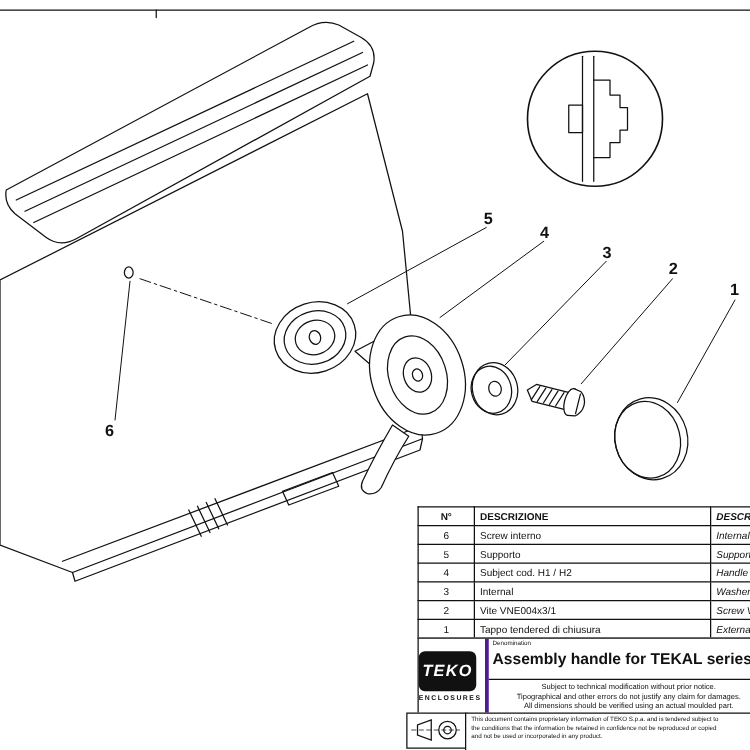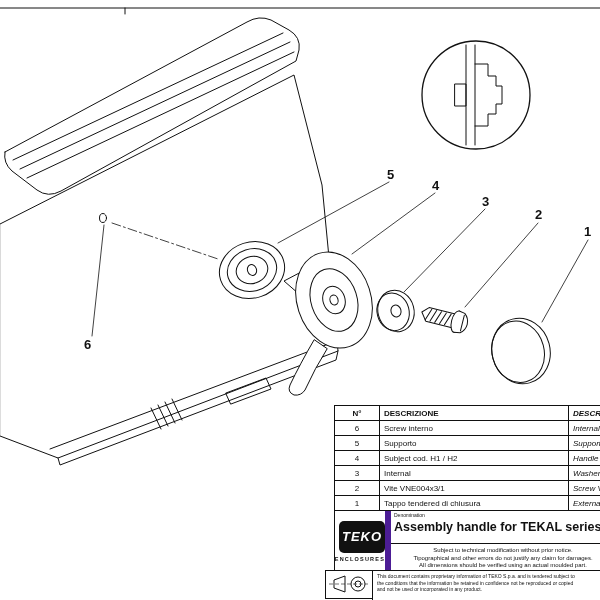--- a/index.html
+++ b/index.html
@@ -28,22 +28,22 @@
   #parts-table td.num{text-align:center;}
   #parts-table .en{font-style:italic;}
   th.c-en{font-style:italic;}
   
   #titleblock{
     position:absolute;left:334px;top:510px;width:280px;height:60px;
     border:1px solid #111;background:#fff;
     display:grid;grid-template-columns:56px 1fr;grid-template-rows:33px 27px;
   }
   #logo-cell{
-    grid-row:1 / span 2;border-right:6px solid #4c1d95;
-    display:flex;flex-direction:column;align-items:flex-end;justify-content:center;
+    grid-row:1 / span 2;border-right:3px solid #4c1d95;
+    display:flex;flex-direction:column;align-items:flex-start;justify-content:center;
   }
   #logo-box{
     width:46px;height:32px;background:#111;border-radius:5px;
     display:flex;align-items:center;justify-content:center;
   }
   #logo-box span{
     color:#fff;font-weight:bold;font-style:italic;font-size:13px;letter-spacing:1px;
   }
   #logo-sub{font-size:5.5px;font-weight:bold;letter-spacing:1.2px;margin-top:3px;}
   #denom-cell{border-bottom:1px solid #111;padding:1px 3px;overflow:hidden;}

